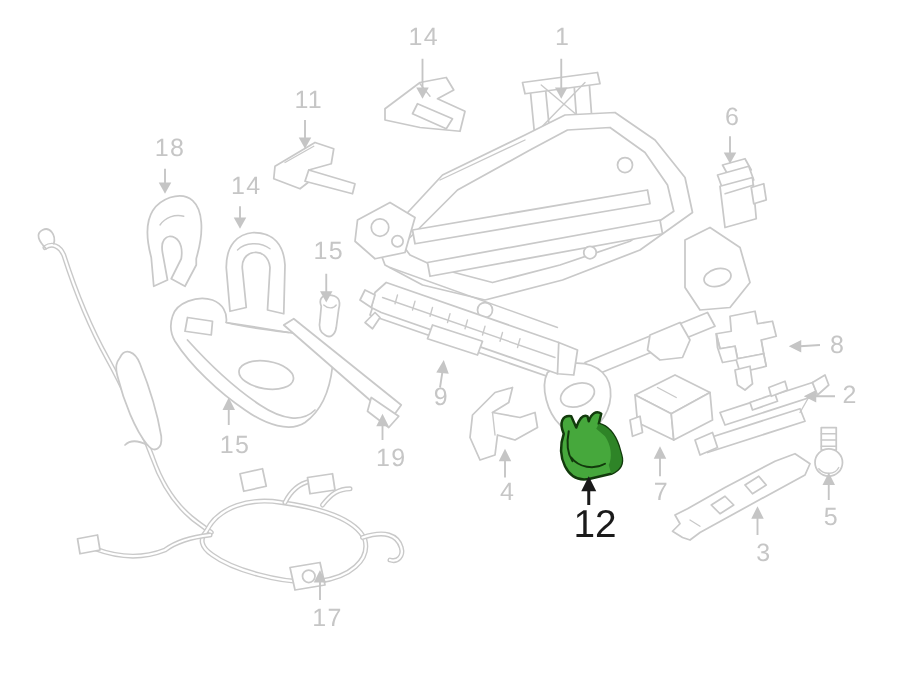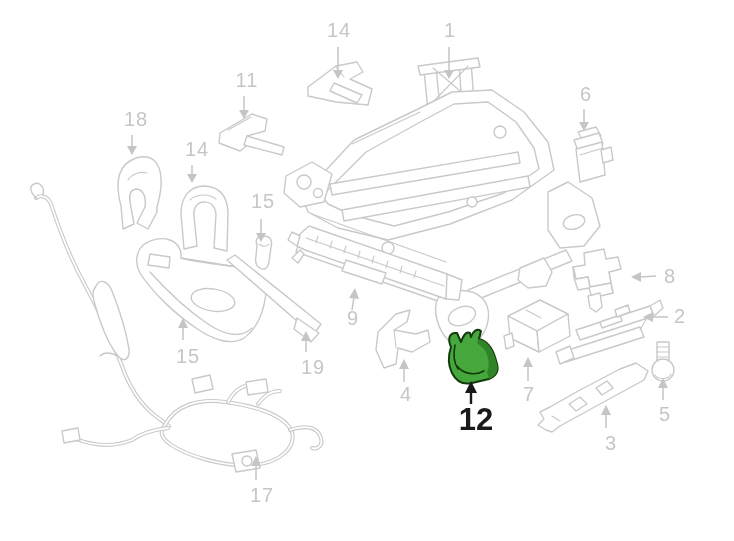--- a/index.html
+++ b/index.html
@@ -15,21 +15,21 @@
   .arr{stroke:#c5c5c5;stroke-width:1.5;fill:none;}
   .arrh{fill:#c5c5c5;stroke:none;}
   .arrb{stroke:#1a1a1a;stroke-width:2.4;fill:none;}
   .arrhb{fill:#1a1a1a;stroke:none;}
   .hl{fill:var(--hl-fill,#46a83c);stroke:var(--hl-outline,#123a0c);stroke-width:2;stroke-linejoin:round;}
   .hlsh{fill:var(--hl-shade,#2e8427);stroke:none;}
   .hln{fill:none;stroke:var(--hl-outline,#123a0c);stroke-width:1.6;stroke-linecap:round;}
   
   .co{position:absolute;transform:translate(-50%,-50%);color:#c6c6c6;font-size:20px;
       line-height:1;user-select:none;letter-spacing:1px;}
-  .co.black{color:#1a1a1a;font-size:31px;font-weight:bold;letter-spacing:0;}
+  .co.black{color:#1a1a1a;font-size:31px;font-weight:normal;letter-spacing:0;}
 </style>
 </head>
 <body>
 
 <div id="stage">
 <svg width="734" height="541" viewBox="0 0 734 541">
 
   <g>
     <path class="cable" d="M36,198 C42,194 48,197 51,204 C60,232 71,260 86,287 C101,314 112,340 122,366 C130,389 140,403 153,414 C159,419 164,422 169,426"></path>
     <path class="cablecore" d="M36,198 C42,194 48,197 51,204 C60,232 71,260 86,287 C101,314 112,340 122,366 C130,389 140,403 153,414 C159,419 164,422 169,426"></path>

